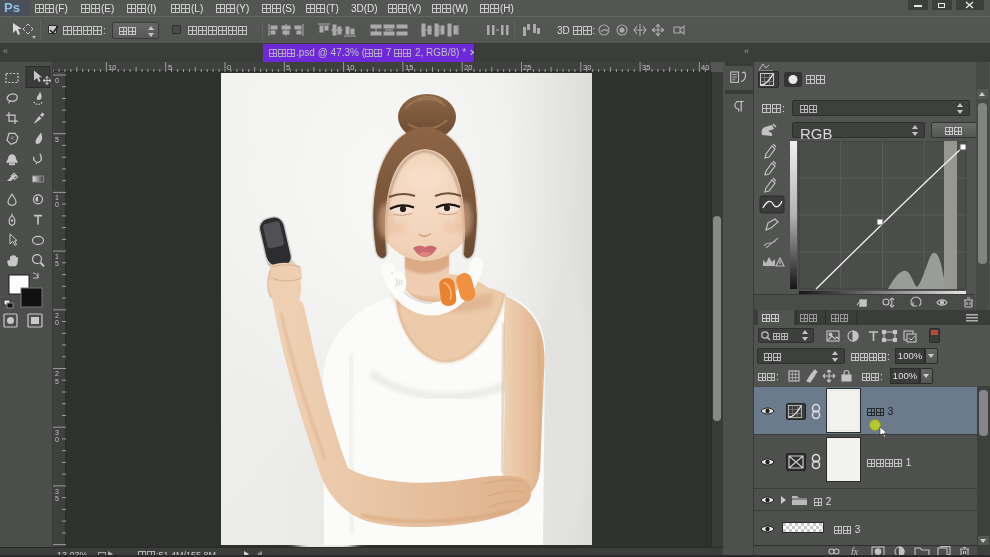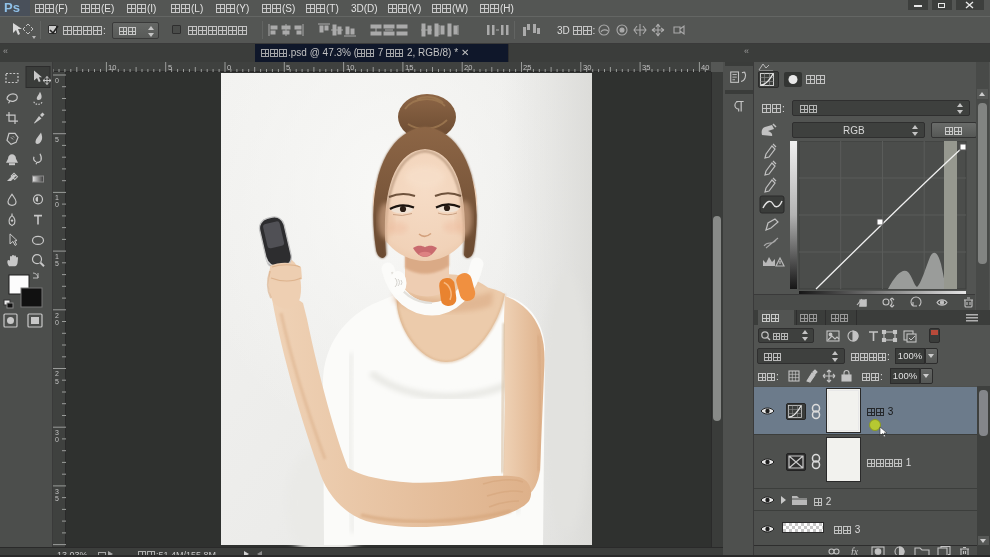--- a/index.html
+++ b/index.html
@@ -180,21 +180,21 @@
   <circle cx="25" cy="8" r="5"></circle>
         <circle cx="25" cy="8" r="2" fill="#aaaaaa"></circle>
   <path d="M43,2 V14 M37,8 H49 M40,4 l-3,4 3,4 M46,4 l3,4 -3,4"></path>
   <path d="M61,2 V14 M55,8 H67 M61,2 l-2,3 M61,2 l2,3 M61,14 l-2,-3 M61,14 l2,-3 M55,8 l3,-2 M55,8 l3,2 M67,8 l-3,-2 M67,8 l-3,2"></path>
   <path d="M77,5 h6 v6 h-6 z M83,7 l4,-3 v8 l-4,-3"></path>
  </g>
 </svg>
 
 <div class="abs" id="tabbar"></div>
 <div class="abs" style="left:3px;top:46px;color:#9a9a9a;font-size:9px">«</div>
-<div class="dtab" style="left:255px;width:254px;background:#0f172a;color:#c2c2c2;border-right:1px solid #2e2e2e;">
+<div class="dtab" style="left:263px;width:212px;background:#6d28d9;color:#c2c2c2;border-right:1px solid #2e2e2e;">
  <i class="c s8"></i><i class="c s8"></i><i class="c s8"></i>.psd @ 47.3% (<i class="c s8"></i><i class="c s8"></i> 7 <i class="c s8"></i><i class="c s8"></i> 2, RGB/8) * ✕</div>
 <div class="abs" id="toolbar"></div>
 <svg class="abs" style="left:0;top:62px" width="53" height="483" viewBox="0 0 53 483">
 
 <rect x="26" y="4.5" width="24" height="21" fill="#3a3c3a" stroke="#2c2c2c"></rect>
 <g transform="translate(5.0,8.5)">
         <rect x="1" y="3" width="12" height="9" stroke="#c8c8c8" fill="none" stroke-width="1.2" stroke-dasharray="2,1.6"></rect>
       </g>
 <g transform="translate(31.0,8.5)">
         <path d="M3,0 L3,10 L6,7.4 L7.8,11.5 L9.6,10.7 L7.9,6.7 L11,6.7 Z" fill="#c8c8c8"></path>
@@ -470,21 +470,21 @@
 <div class="ptxt" style="left:762px;top:103px"><i class="c"></i><i class="c"></i>:</div>
 <div class="well" style="left:792px;top:100px;width:178px;height:16px"></div>
 <div class="ptxt" style="left:800px;top:103px;color:#d0d0d0"><i class="c s8"></i><i class="c s8"></i></div>
 <i class="ud" style="left:957px;top:102px"></i>
 
 <svg class="abs" style="left:759px;top:122px" width="20" height="17" viewBox="0 0 20 17">
  <path d="M3,13 C2,9 3,6 6,5 L13,3 L15,7 L9,9 C12,10 14,12 13,14 Z" fill="#c2c2c2"></path>
  <path d="M14,2 l3,3" stroke="#c2c2c2" stroke-width="1.5"></path>
 </svg>
 <div class="well" style="left:792px;top:122px;width:133px;height:16px"></div>
-<div class="ptxt" style="left:843px;top:125px;color:#d8d8d8;font-size:10px">RGB</div>
+<div class="ptxt" style="left:800px;top:125px;color:#d8d8d8;font-size:15px">RGB</div>
 <i class="ud" style="left:912px;top:124px"></i>
 <div class="abs" style="left:931px;top:122px;width:46px;height:16px;background:linear-gradient(#6a6c6a,#565856);border:1px solid #333;border-radius:2px;text-align:center;line-height:15px;font-size:9.5px;color:#e0e0e0"><i class="c s8"></i><i class="c s8"></i></div>
 
 <svg class="abs" style="left:757px;top:140px" width="30" height="140" viewBox="0 0 30 140">
  <g stroke="#c0c0c0" fill="none" stroke-width="1.2">
   <g transform="translate(7,2)">
           <path d="M2,12 L8,4 l3,3 -6,8 -4,1 z M9,2 l3,3"></path>
         </g>
   <g transform="translate(7,19)">
           <path d="M2,12 L8,4 l3,3 -6,8 -4,1 z M9,2 l3,3"></path>

